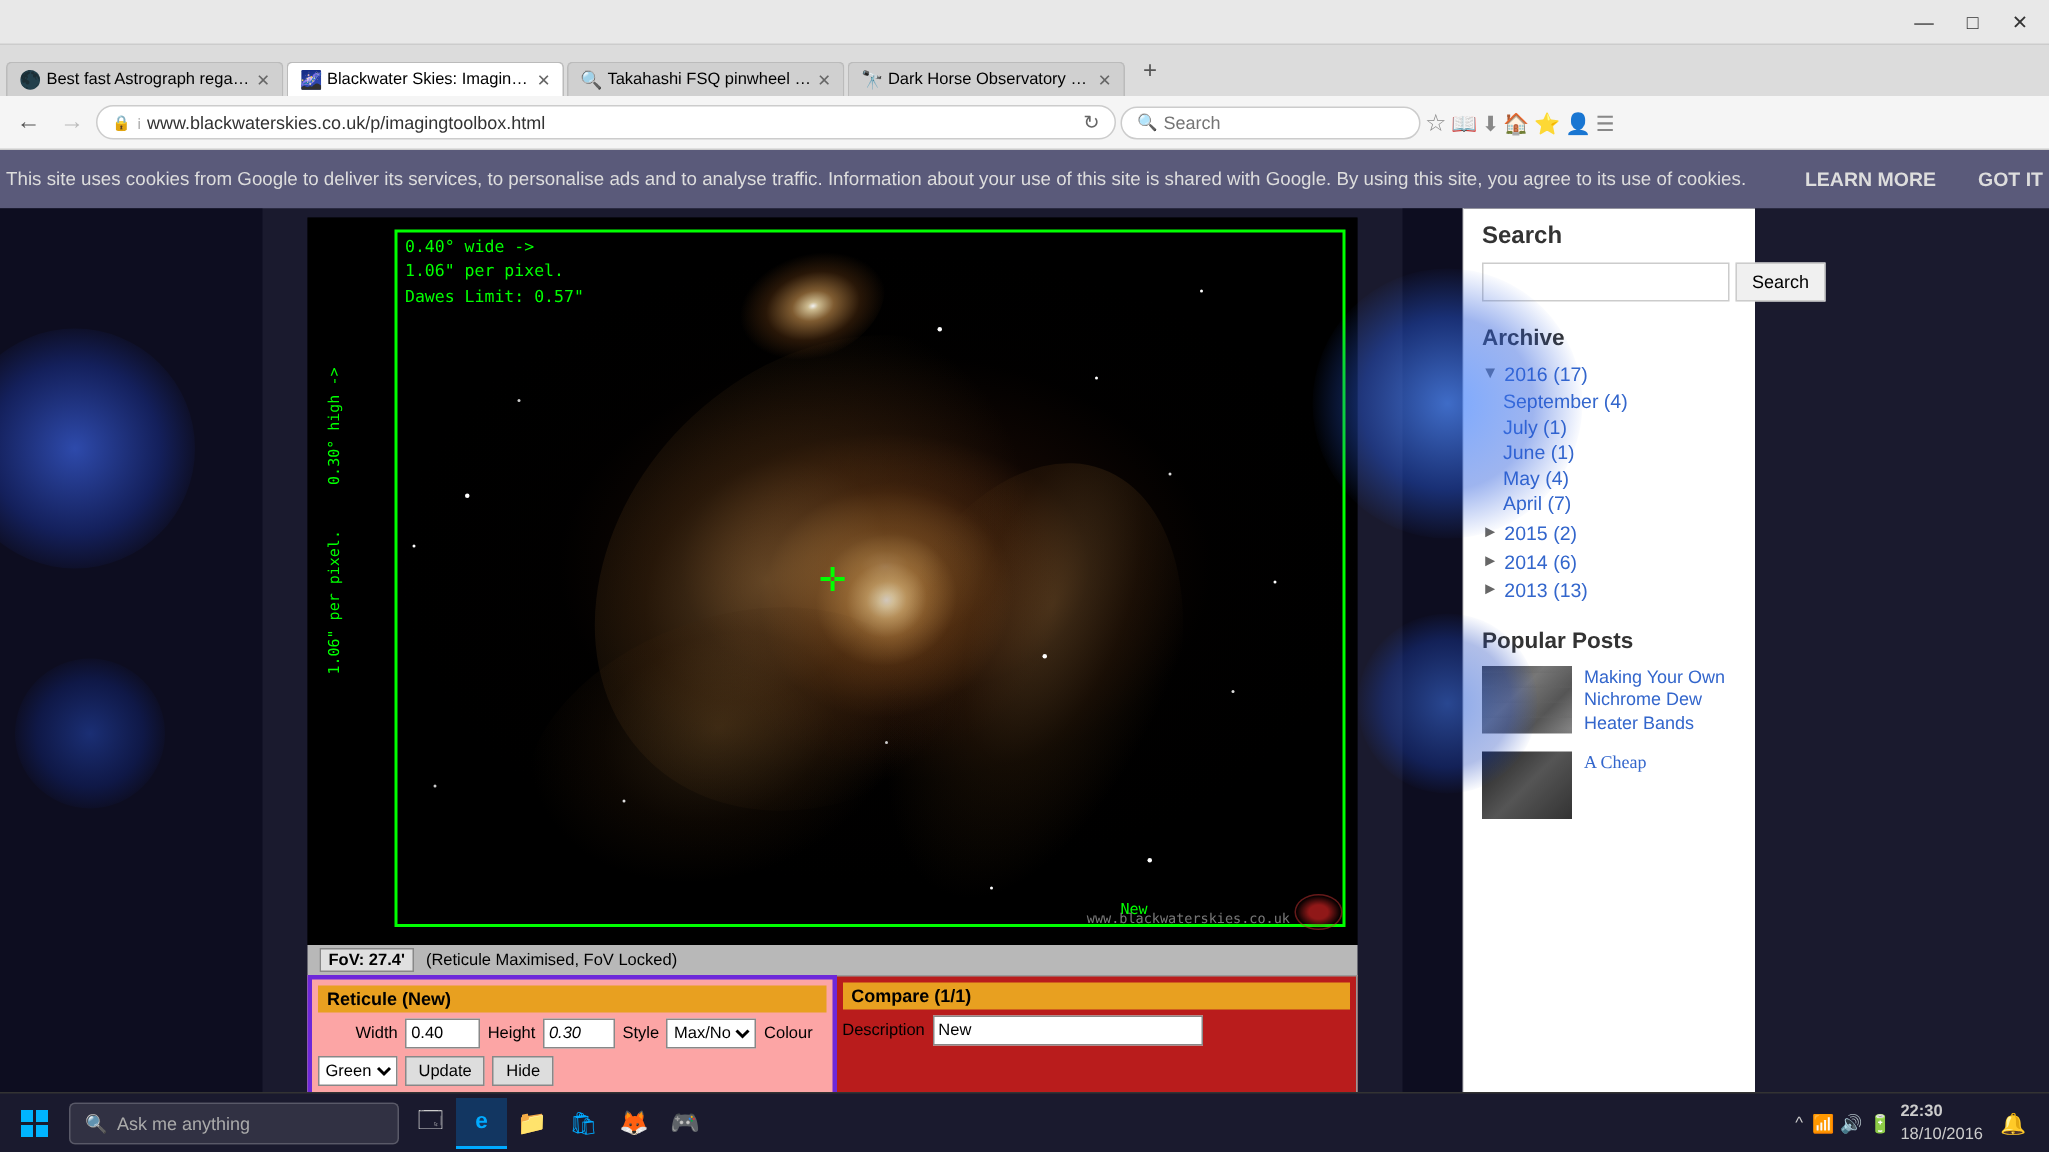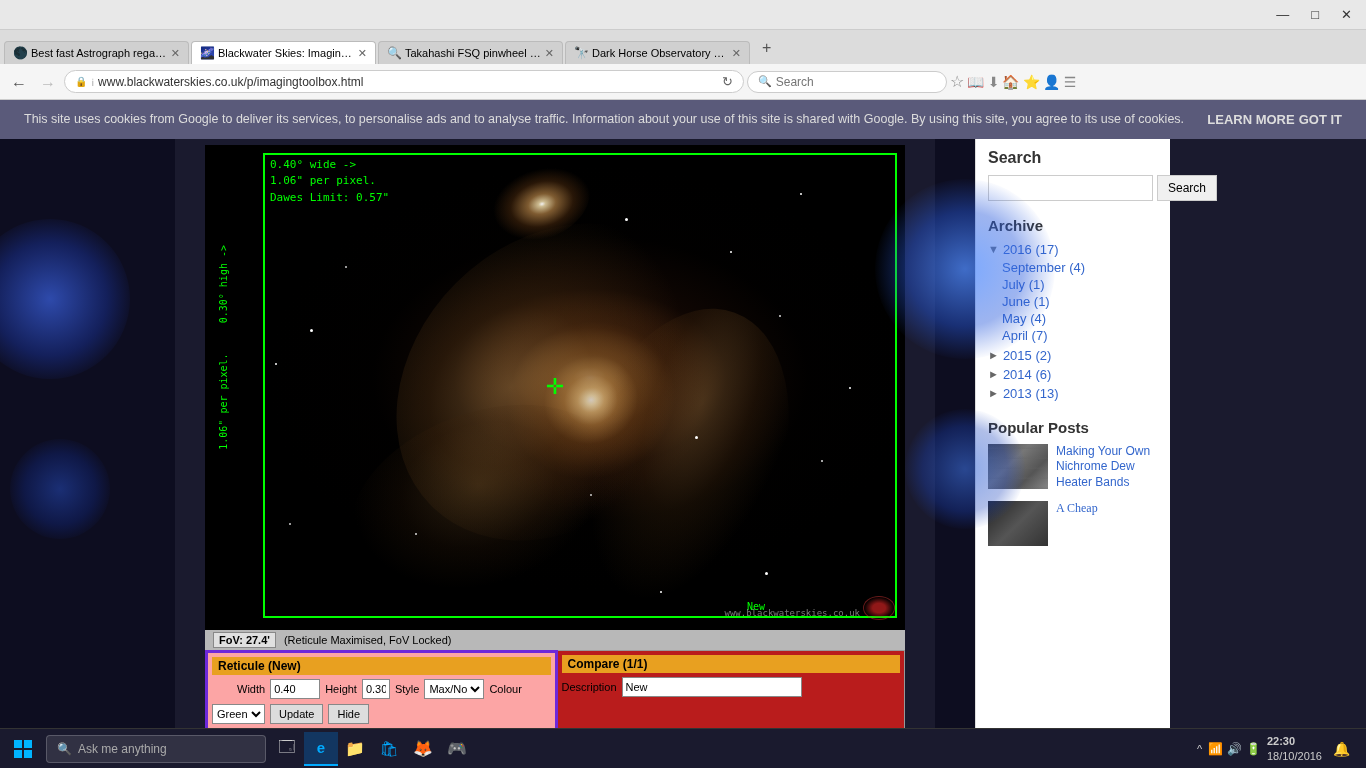--- a/index.html
+++ b/index.html
@@ -56,23 +56,23 @@
   </div>
   <button style="background:none; border:none; cursor:pointer; color:#888; font-size:16px;">☆</button>
   <button style="background:none; border:none; cursor:pointer; color:#888; font-size:14px;">📖</button>
   <button style="background:none; border:none; cursor:pointer; color:#888; font-size:14px;">⬇</button>
   <button style="background:none; border:none; cursor:pointer; color:#888; font-size:14px;">🏠</button>
   <button style="background:none; border:none; cursor:pointer; color:#888; font-size:14px;">⭐</button>
   <button style="background:none; border:none; cursor:pointer; color:#888; font-size:14px;">👤</button>
   <button style="background:none; border:none; cursor:pointer; color:#888; font-size:14px;">☰</button>
 </div>
 
-<div style="background:#5a5a7a; color:#ddd; display:flex; align-items:center; justify-content:space-between; padding:10px 24px; font-size:12.5px;">
+<div style="background:#5a5a7a; color:#ddd; display:flex; align-items:center; justify-content:space-between; padding:10px 4px; font-size:12.5px;">
   <span style="flex:1; margin-right:20px; line-height:1.5;">This site uses cookies from Google to deliver its services, to personalise ads and to analyse traffic. Information about your use of this site is shared with Google. By using this site, you agree to its use of cookies.</span>
-  <div style="display:flex; gap:4px;">
+  <div style="display:flex; gap:28px;">
     <button style="background:none; border:none; color:#ddd; font-size:13px; cursor:pointer; font-weight:bold;">LEARN MORE</button>
     <button style="background:none; border:none; color:#ddd; font-size:13px; cursor:pointer; font-weight:bold;">GOT IT</button>
   </div>
 </div>
 
 <div style="display:flex; background:#1a1a2e; width:100%; position:relative;">
 
   <div style="width:175px; background:#0d0d20; position:relative; overflow:hidden;">
     <div style="position:absolute; left:-30px; top:80px; width:160px; height:160px; background:radial-gradient(circle, rgba(60,100,230,0.7) 0%, rgba(30,60,180,0.4) 50%, transparent 75%); border-radius:50%;"></div>
     <div style="position:absolute; left:10px; top:300px; width:100px; height:100px; background:radial-gradient(circle, rgba(40,80,200,0.5) 0%, rgba(20,50,160,0.3) 50%, transparent 75%); border-radius:50%;"></div>
@@ -142,21 +142,21 @@
     </div>
 
     <div style="display:flex; width:700px; margin:0 auto; background:#b0b0b0;">
 
       <div style="flex:1; background:#fca5a5; padding:4px; border:3px solid #6d28d9;">
         <div style="background:#e8a020; color:#000; font-weight:bold; font-size:12px; padding:2px 6px; margin-bottom:4px;">Reticule (New)</div>
         <div style="display:flex; align-items:center; gap:5px; flex-wrap:wrap;">
           <span style="font-size:11px; color:#000;margin-left:25px;">Width</span>
           <input value="0.40" style="width: 50px; height: 20px; border: 1px solid rgb(136, 136, 136); font-size: 11px; padding: 1px 3px;">
           <span style="font-size:11px; color:#000;">Height</span>
-          <input value="0.30" style="width: 28px; height: 20px; border: 1px solid rgb(136, 136, 136); font-size: 11px; padding: 1px 3px;">
+          <input value="0.30" style="width: 48px; height: 20px; border: 1px solid rgb(136, 136, 136); font-size: 11px; padding: 1px 3px; font-style: italic;">
           <span style="font-size:11px; color:#000;">Style</span>
           <select style="height:20px; border:1px solid #888; font-size:11px; background:#fff;">
             <option>Max/No</option>
           </select>
           <span style="font-size:11px; color:#000;">Colour</span>
           <select style="height:20px; border:1px solid #888; font-size:11px; background:#fff;">
             <option>Green</option>
           </select>
           <button style="height:20px; padding:0 8px; font-size:11px; border:1px solid #888; background:#ddd; cursor:pointer;">Update</button>
           <button style="height:20px; padding:0 8px; font-size:11px; border:1px solid #888; background:#ddd; cursor:pointer;">Hide</button>

